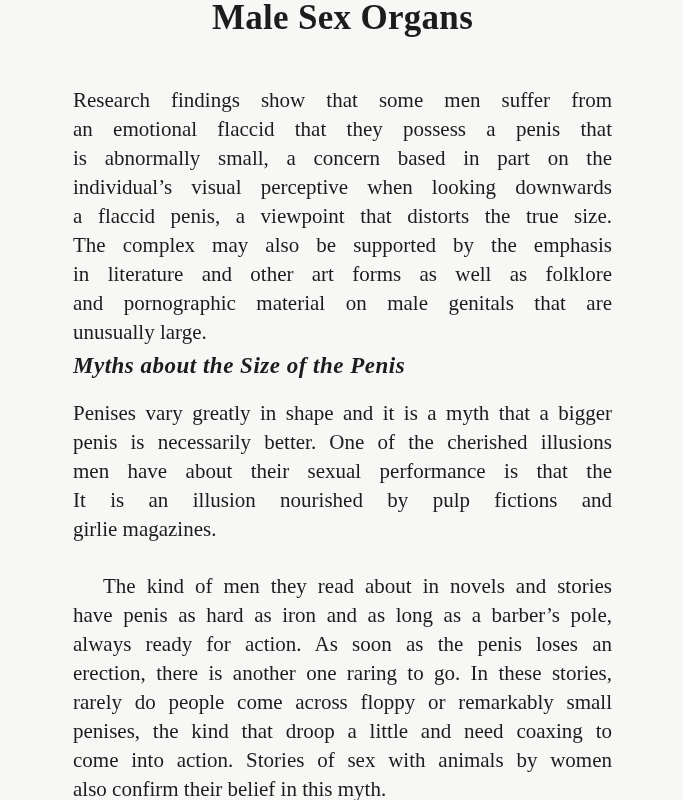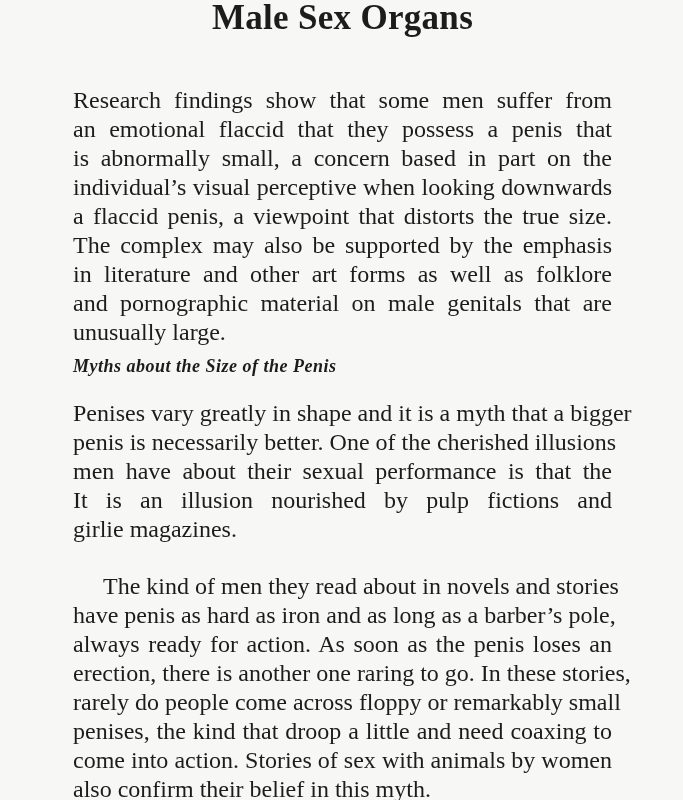--- a/index.html
+++ b/index.html
@@ -19,40 +19,40 @@
   }
   .title {
     font-size: 35px;
     font-weight: bold;
     text-align: center;
     line-height: 44px;
     margin: -4px 0 0 0;
     letter-spacing: 0.3px;
   }
   .para {
-    font-size: 24px;
+    font-size: 21px;
     line-height: 29px;
   }
   .para.p1 { margin-top: 46px; }
   .para.p2 { margin-top: 16px; }
   .para.p3 { margin-top: 11px; }
   .line {
     text-align: justify;
     text-align-last: justify;
     white-space: nowrap;
   }
   .line.last {
     text-align-last: left;
   }
   .line.indent {
     text-indent: 30px;
     margin-top: 28px;
   }
   .heading {
-    font-size: 18px;
+    font-size: 23px;
     font-weight: bold;
     font-style: italic;
     line-height: 34px;
     margin: 2px 0 5px 0;
     letter-spacing: 0.5px;
     font-family: Liberation Serif, serif;
   }
 </style>
 </head>
 <body>

